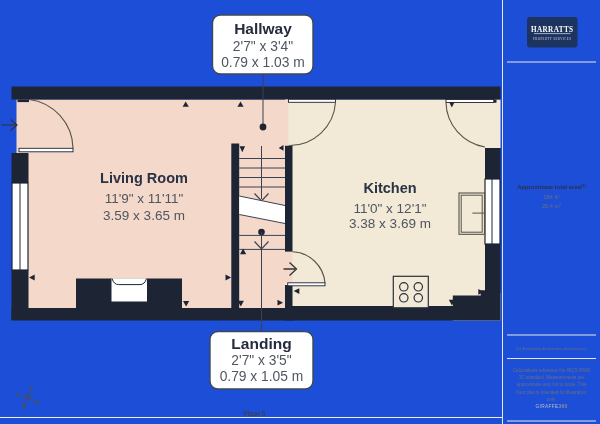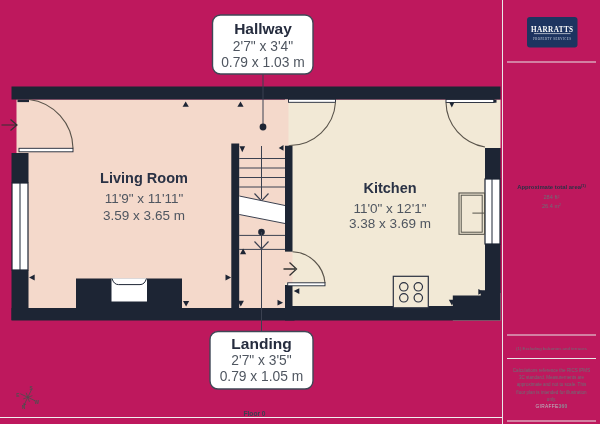--- a/index.html
+++ b/index.html
@@ -1,16 +1,16 @@
 <!DOCTYPE html>
 <html><head>
 <meta charset="utf-8">
 <style>
   html,body{margin:0;padding:0;background:#fff;}
-  #page{position:relative;width:600px;height:424px;background:#be185d;overflow:hidden;
+  #page{position:relative;width:600px;height:424px;background:#1d4ed8;overflow:hidden;
         font-family:"Liberation Sans", sans-serif;}
   svg{position:absolute;top:0;left:0;}
 </style>
 </head>
 <body>
 <div id="page">
 <svg width="600" height="424" viewBox="0 0 600 424">
 
   <rect x="16.5" y="99.5" width="268.5" height="208.5" fill="#f4d9cb"></rect>
 

